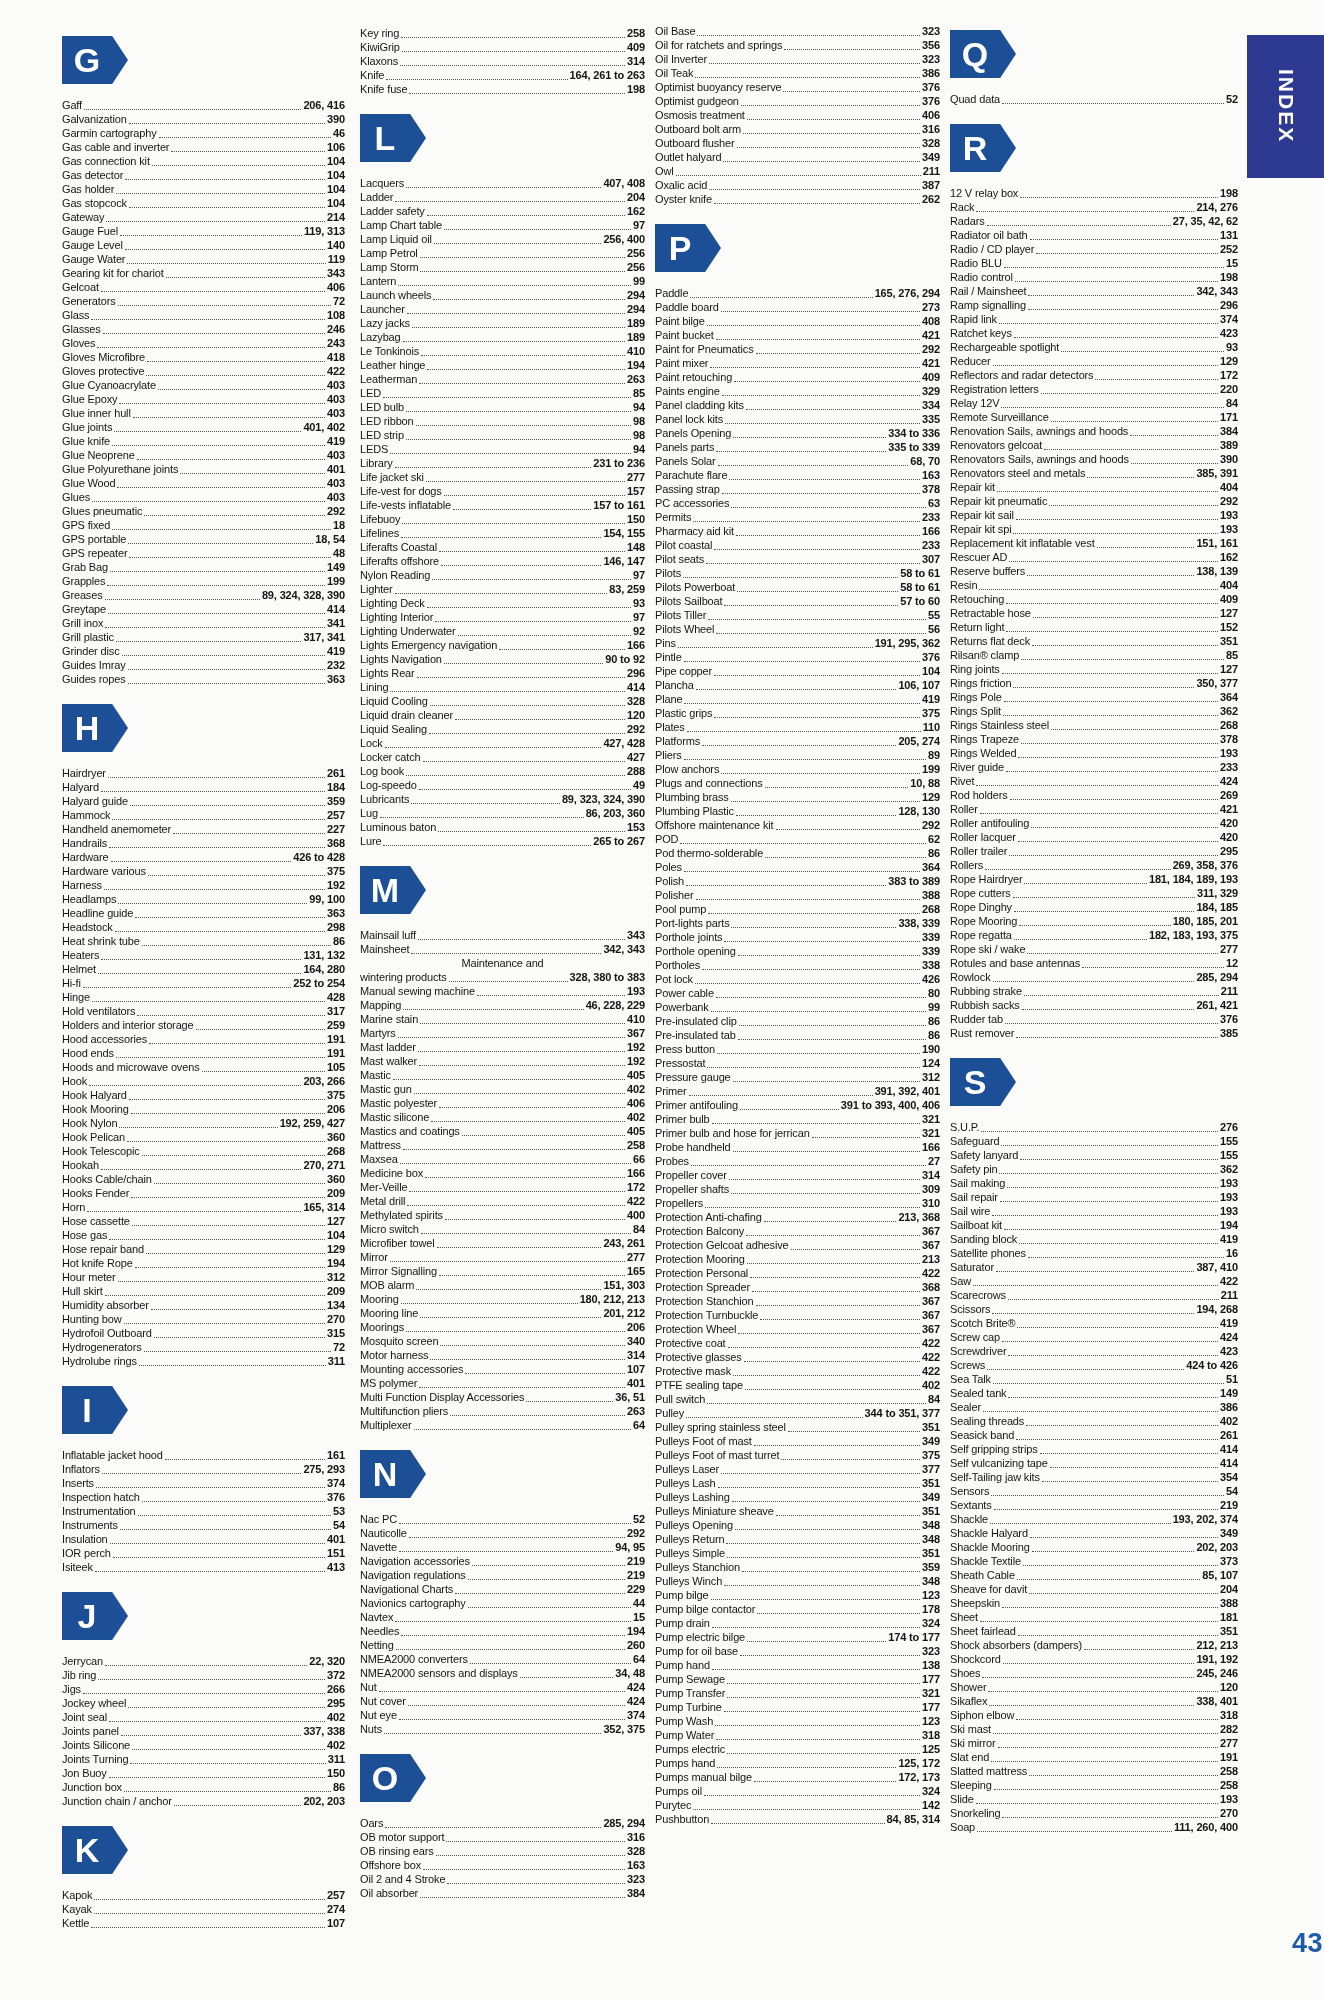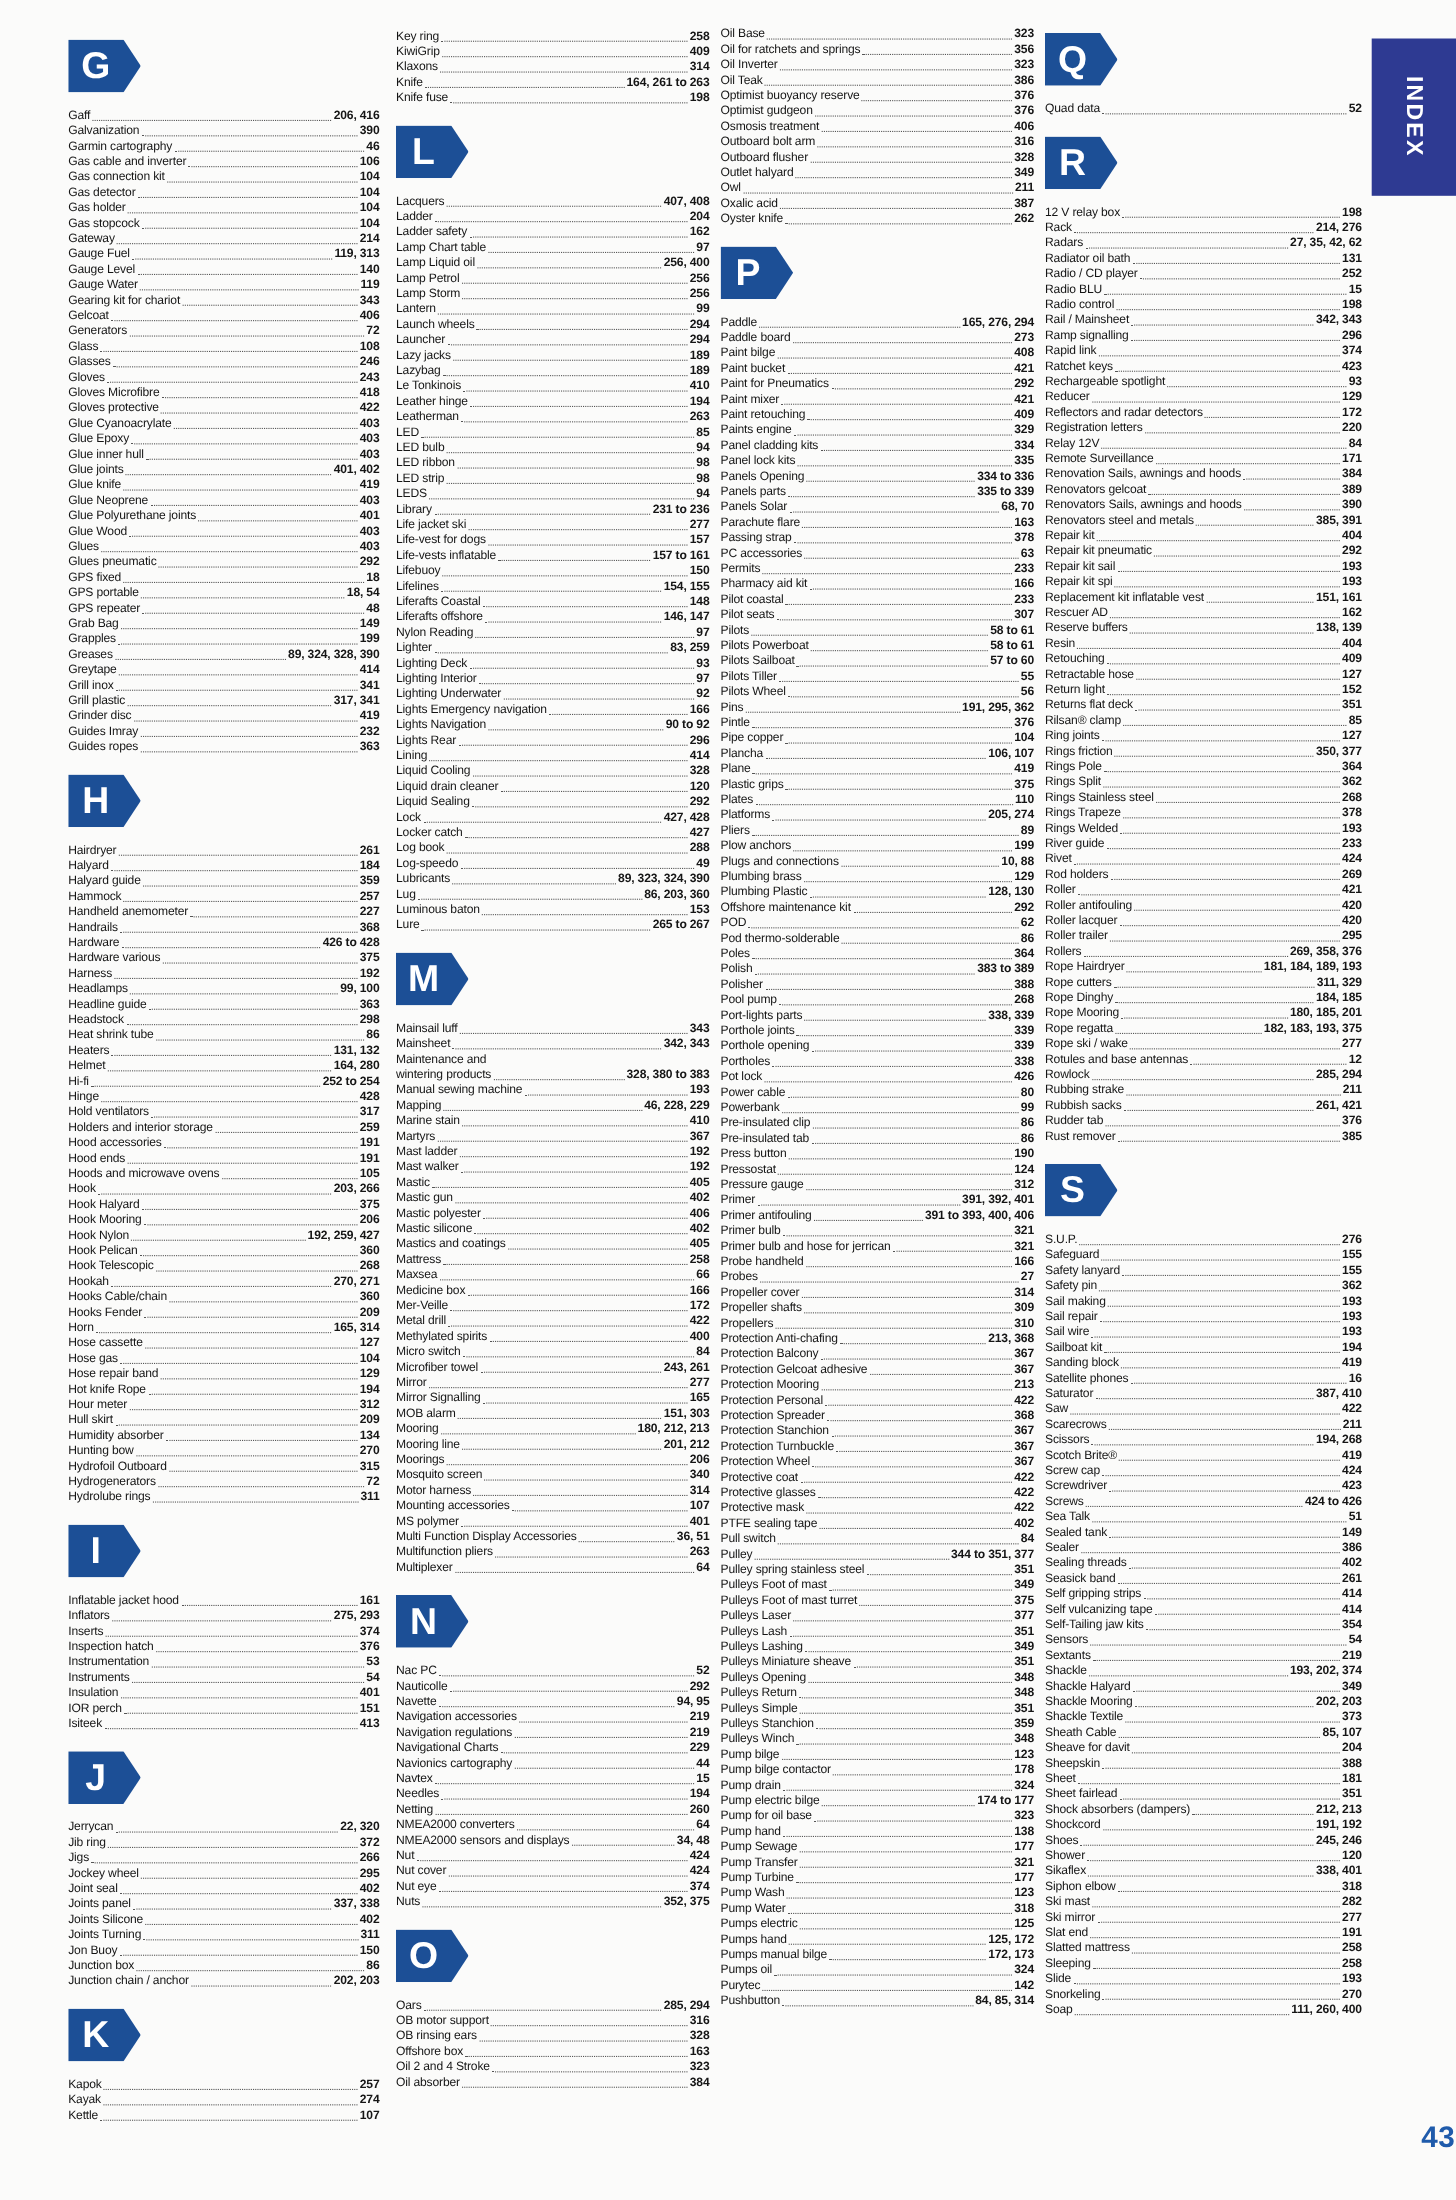--- a/index.html
+++ b/index.html
@@ -18,21 +18,21 @@
     display:flex;align-items:baseline;height:14px;
     font-size:11px;line-height:14px;letter-spacing:-0.15px;
   }
   .entry .label{white-space:nowrap;}
   .entry .dots{
     flex:1;min-width:6px;margin:0 2px;
     border-bottom:1.6px dotted var(--leader,#555);
     align-self:flex-end;margin-bottom:2px;
   }
   .entry .pages{font-weight:700;white-space:nowrap;}
-  .entry-line1{font-size:11px;line-height:14px;height:14px;letter-spacing:-0.15px;}
+  .entry-line1{font-size:11px;line-height:14px;height:14px;letter-spacing:-0.15px;text-align:center;}
   .badge-wrap{margin:18px 0 14px 0;}
   .col .badge-wrap:first-child{margin-top:0;}
   .badge{
     width:66px;height:48px;background:var(--badge,#1c4f96);
     clip-path:polygon(0 0,76% 0,100% 50%,76% 100%,0 100%);
     display:flex;align-items:center;justify-content:center;
     padding-right:16px;box-sizing:border-box;
   }
   .badge-letter{color:#fff;font-weight:700;font-size:34px;line-height:1;}
   .index-tab{

